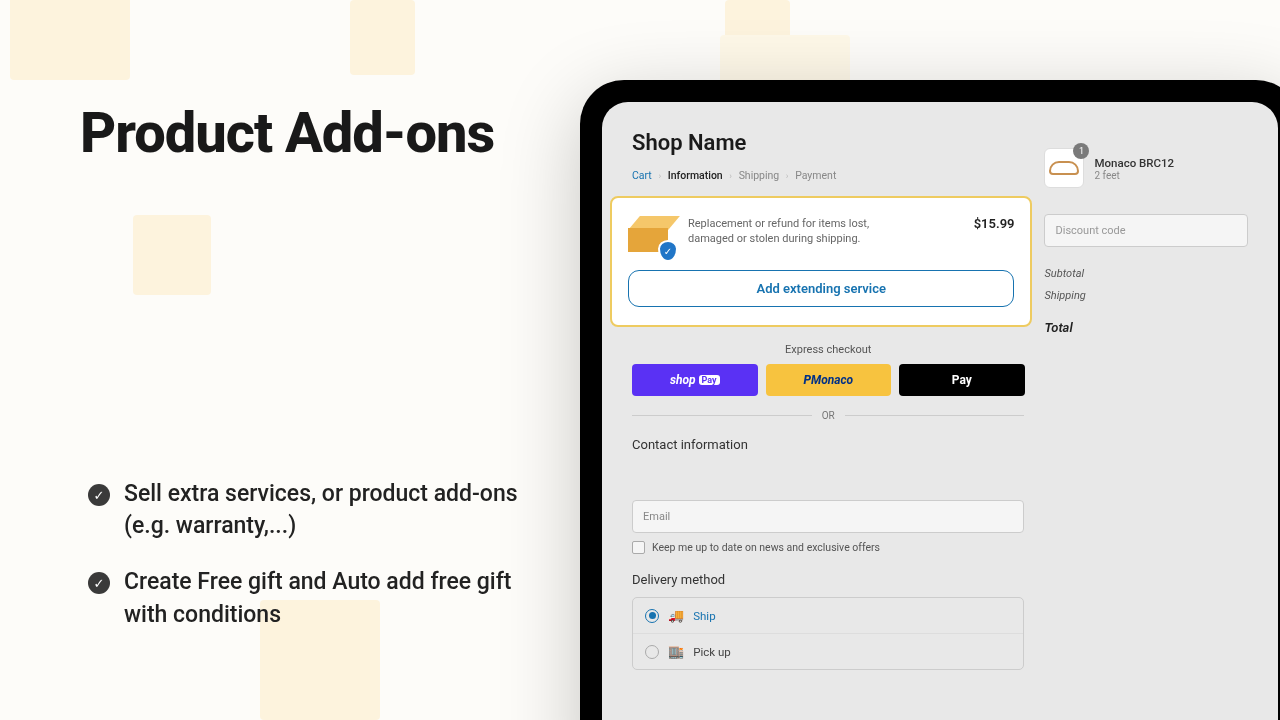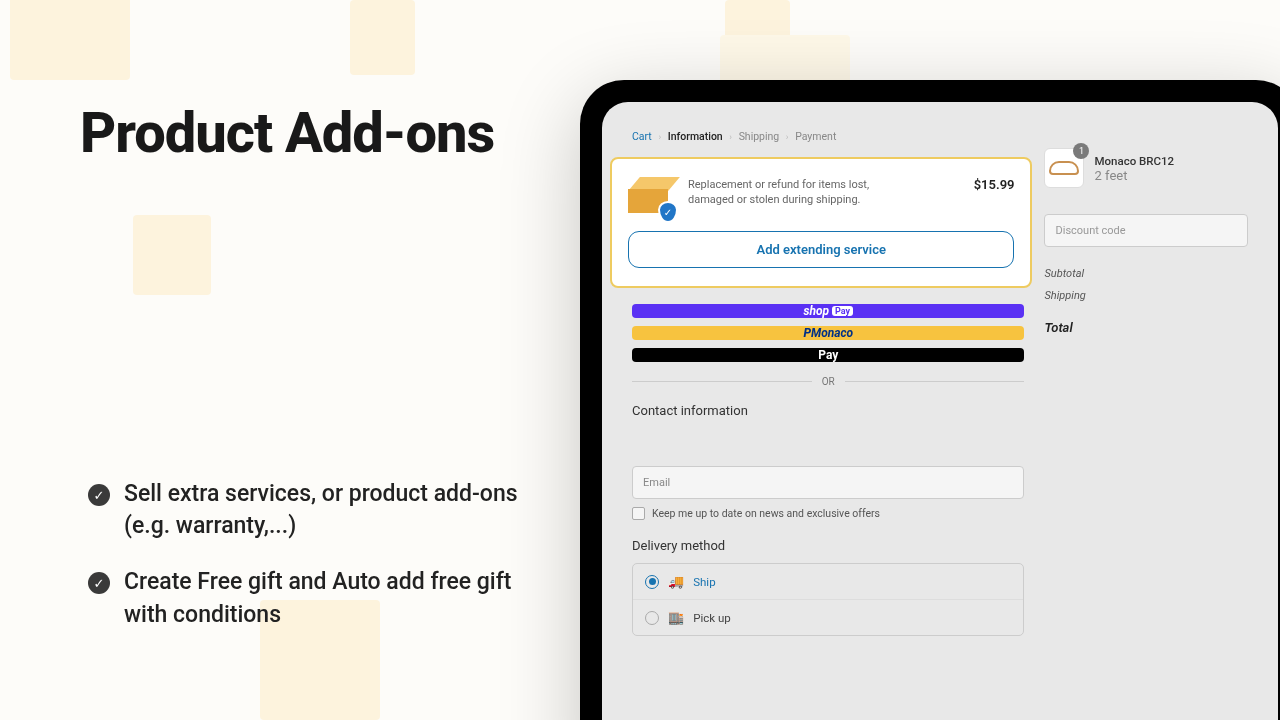--- a/index.html
+++ b/index.html
@@ -42,21 +42,21 @@
 .box-top { position: absolute; width: 40px; height: 14px; background: #f5c76a; top: 0; transform: skewX(-40deg); left: 6px; }
 .box-front { position: absolute; width: 40px; height: 24px; background: #e5a53a; top: 12px; left: 0; }
 .shield { position: absolute; right: -4px; bottom: -4px; width: 20px; height: 22px; background: #2176c7; border-radius: 50% 50% 50% 50% / 40% 40% 60% 60%; display: flex; align-items: center; justify-content: center; color: #fff; font-size: 10px; border: 2px solid #fff; }
 .addon-info { flex: 1; }
 .addon-title { font-size: 13px; font-weight: 600; color: #222; margin-bottom: 4px; }
 .addon-desc { font-size: 11px; color: #666; line-height: 1.4; max-width: 220px; }
 .addon-price { font-size: 13px; font-weight: 600; color: #222; }
 .addon-btn { width: 100%; padding: 10px; border: 1.5px solid #1773b0; background: #fff; color: #1773b0; font-weight: 600; font-size: 13px; border-radius: 11px; cursor: pointer; }
 
 .express-label { text-align: center; font-size: 11px; color: #555; margin-bottom: 8px; }
-.express-row { display: flex; gap: 8px; margin-bottom: 14px; flex-direction: column; }
+.express-row { display: flex; gap: 8px; margin-bottom: 14px; }
 .pay-btn { flex: 1; height: 32px; border-radius: 4px; display: flex; align-items: center; justify-content: center; font-size: 12px; font-weight: 700; cursor: pointer; }
 .shop-pay { background: #5a31f4; color: #fff; }
 .paypal { background: #f7c33f; color: #003087; }
 .apple-pay { background: #000; color: #fff; }
 
 .or-divider { display: flex; align-items: center; gap: 10px; margin: 10px 0 16px; }
 .or-line { flex: 1; height: 1px; background: #ccc; }
 .or-text { font-size: 10px; color: #777; }
 
 .section-h { font-size: 13px; color: #333; margin-bottom: 10px; }
@@ -74,21 +74,21 @@
 .d-icon.grey { color: #888; }
 .d-opt.on .d-label { color: #1773b0; }
 
 
 .summary { flex: 0.7; padding-top: 18px; }
 .cart-item { display: flex; gap: 10px; align-items: center; margin-bottom: 26px; }
 .thumb { width: 40px; height: 40px; background: #fff; border: 1px solid #ddd; border-radius: 6px; position: relative; display: flex; align-items: center; justify-content: center; }
 .thumb::before { content: ''; width: 26px; height: 10px; border: 2px solid #c89050; border-radius: 10px 10px 4px 4px; }
 .badge { position: absolute; top: -6px; right: -6px; width: 16px; height: 16px; background: #7a7a7a; color: #fff; border-radius: 50%; font-size: 9px; display: flex; align-items: center; justify-content: center; }
 .item-name { font-size: 11.5px; color: #333; font-weight: 500; }
-.item-sub { font-size: 13px; color: #888; }
+.item-sub { font-size: 10px; color: #888; }
 .discount { padding: 9px 10px; border: 1px solid #ccc; border-radius: 4px; font-size: 11px; color: #999; background: #f5f5f5; margin-bottom: 20px; }
 .sum-row { display: flex; justify-content: space-between; font-size: 11px; color: #555; margin-bottom: 9px; font-style: italic; }
 .sum-total { font-size: 13px; font-weight: 600; color: #222; margin-top: 18px; }
 </style>
 </head>
 <body>
 
 <div class="sq sq1"></div>
 <div class="sq sq2"></div>
 <div class="sq sq3"></div>
@@ -108,20 +108,21 @@
   <div class="feature">
     <div class="checkmark">✓</div>
     <div class="feature-text">Create Free gift and Auto add free gift with conditions</div>
   </div>
 </div>
 
 <div class="tablet">
   <div class="screen">
 
     <div class="checkout-main">
+      <div class="shop-name">Shop Name</div>
 
       <div class="crumbs">
         <span class="crumb link">Cart</span>
         <span class="crumb-sep">›</span>
         <span class="crumb active">Information</span>
         <span class="crumb-sep">›</span>
         <span class="crumb">Shipping</span>
         <span class="crumb-sep">›</span>
         <span class="crumb">Payment</span>
       </div>
@@ -136,20 +137,21 @@
             <div class="shield">✓</div>
           </div>
           <div class="addon-info">
             <div class="addon-desc">Replacement or refund for items lost, damaged or stolen during shipping.</div>
           </div>
           <div class="addon-price">$15.99</div>
         </div>
         <button class="addon-btn">Add extending service</button>
       </div>
 
+      <div class="express-label">Express checkout</div>
       <div class="express-row">
         <div class="pay-btn shop-pay">
           <span style="font-style:italic">shop</span>
             <span style="background:#fff;color:#5a31f4;border-radius:3px;padding:0 3px;margin-left:3px;font-size:9px">Pay</span>
         </div>
         <div class="pay-btn paypal">
           <span style="color:#003087;font-weight:800;font-style:italic">P </span>
           <span style="color:#003087;font-style:italic">Monaco</span>
         </div>
         <div class="pay-btn apple-pay">

